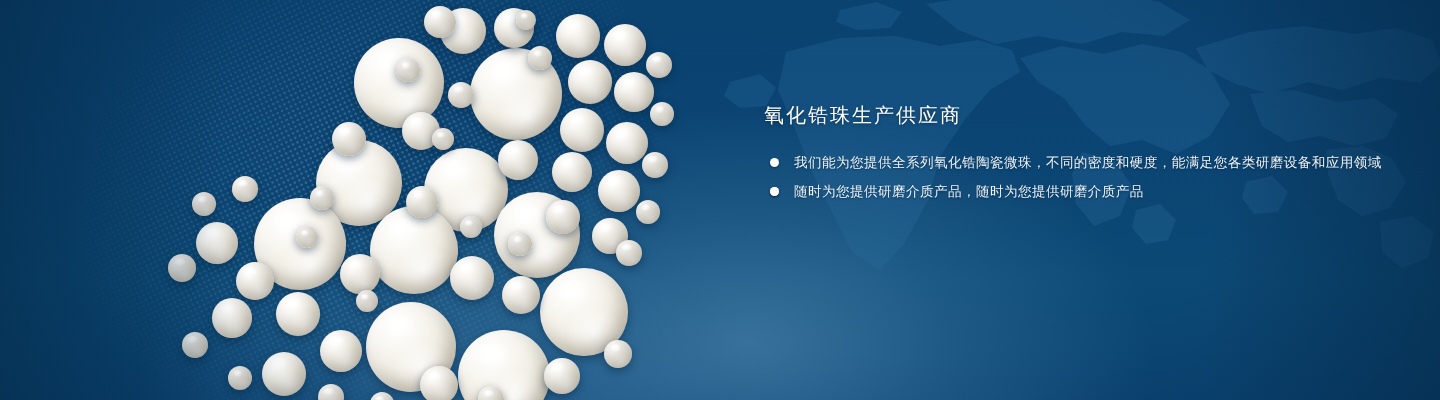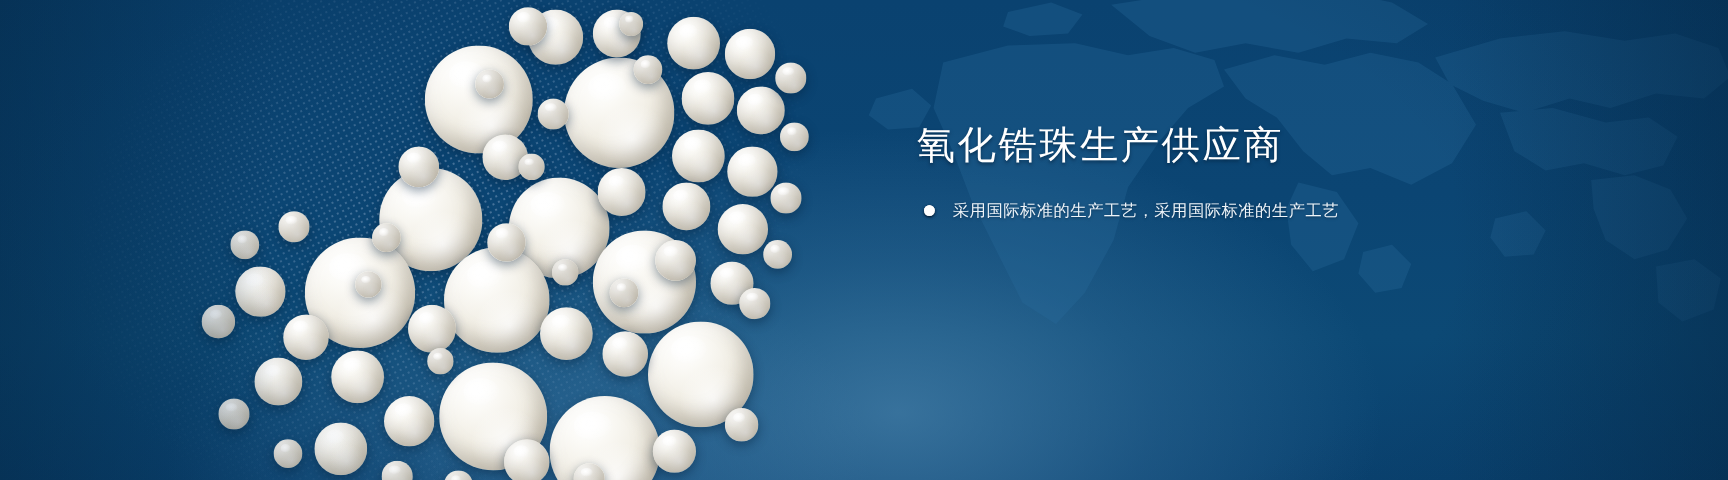--- a/index.html
+++ b/index.html
@@ -83,21 +83,21 @@
 
   
   .copy{
     position:absolute;
     left:764px;top:104px;
     width:620px;
     z-index:6;
   }
   .headline{
     margin:0;
-    font-size:32px;
+    font-size:20px;
     font-weight:400;
     letter-spacing:2px;
     color:#ffffff;
     line-height:1.1;
     text-shadow:0 1px 3px rgba(2,24,46,.55);
   }
   .bullets{
     list-style:none;
     margin:26px 0 0 0;
     padding:0;
@@ -219,24 +219,25 @@
   </div>
 
   <div class="bg-vignette"></div>
 
   <div class="copy">
     <h1 class="headline">氧化锆珠生产供应商</h1>
 
     <ul class="bullets">
       <li class="bullet">
         <span class="dot"></span>
+        <span>我们能为您提供全系列氧化锆陶瓷微珠，不同的密度和硬度，能满足您各类研磨设备和应用领域</span>
       </li>
       <li class="bullet">
         <span class="dot"></span>
       </li>
       <li class="bullet">
         <span class="dot"></span>
-        <span>采用国际标准的生产工艺，采用国际标准的生产工艺</span>
+        <span>随时为您提供研磨介质产品，随时为您提供研磨介质产品</span>
       </li>
     </ul>
   </div>
 
 </div>
 
 </body></html>

